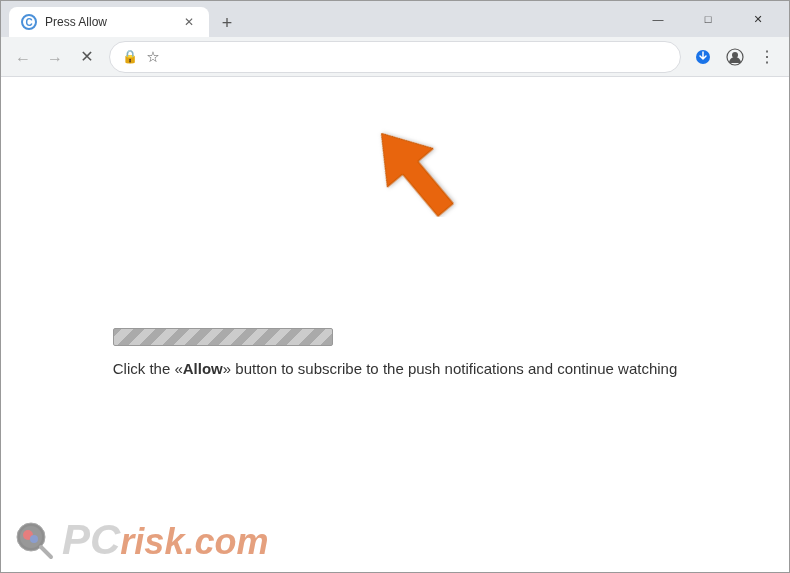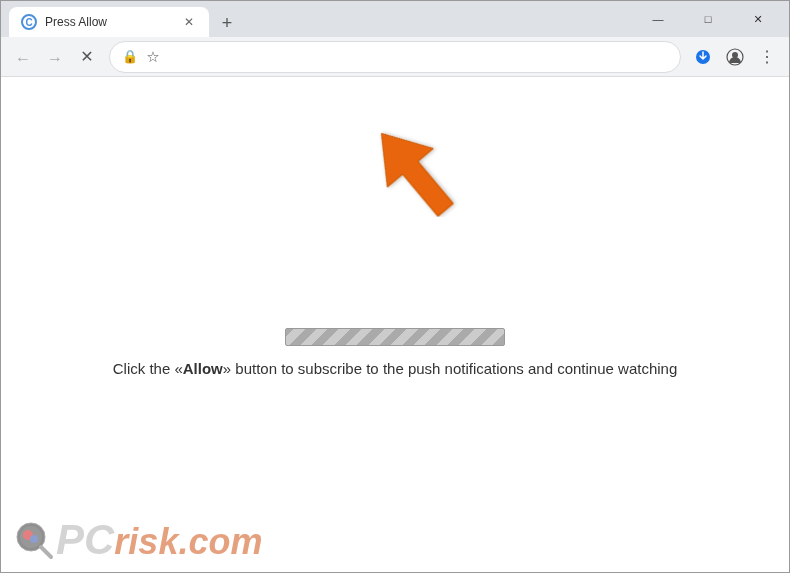--- a/index.html
+++ b/index.html
@@ -222,21 +222,21 @@
     
     .arrow-svg {
       width: 100px;
       height: 110px;
     }
 
     
     .content-area {
       display: flex;
       flex-direction: column;
-      align-items: center;
+      align-items: flex-start;
       gap: 12px;
       margin-top: 60px;
     }
 
     .progress-bar {
       width: 220px;
       height: 18px;
       background: repeating-linear-gradient(
         -45deg,
         #aaa,
@@ -260,21 +260,21 @@
       font-weight: bold;
     }
 
     
     .watermark {
       position: absolute;
       bottom: 10px;
       left: 10px;
       display: flex;
       align-items: center;
-      gap: 0;
+      gap: 6px;
       opacity: 0.5;
     }
 
     .logo-icon {
       width: 45px;
       height: 45px;
     }
   </style>
 </head>
 <body>

